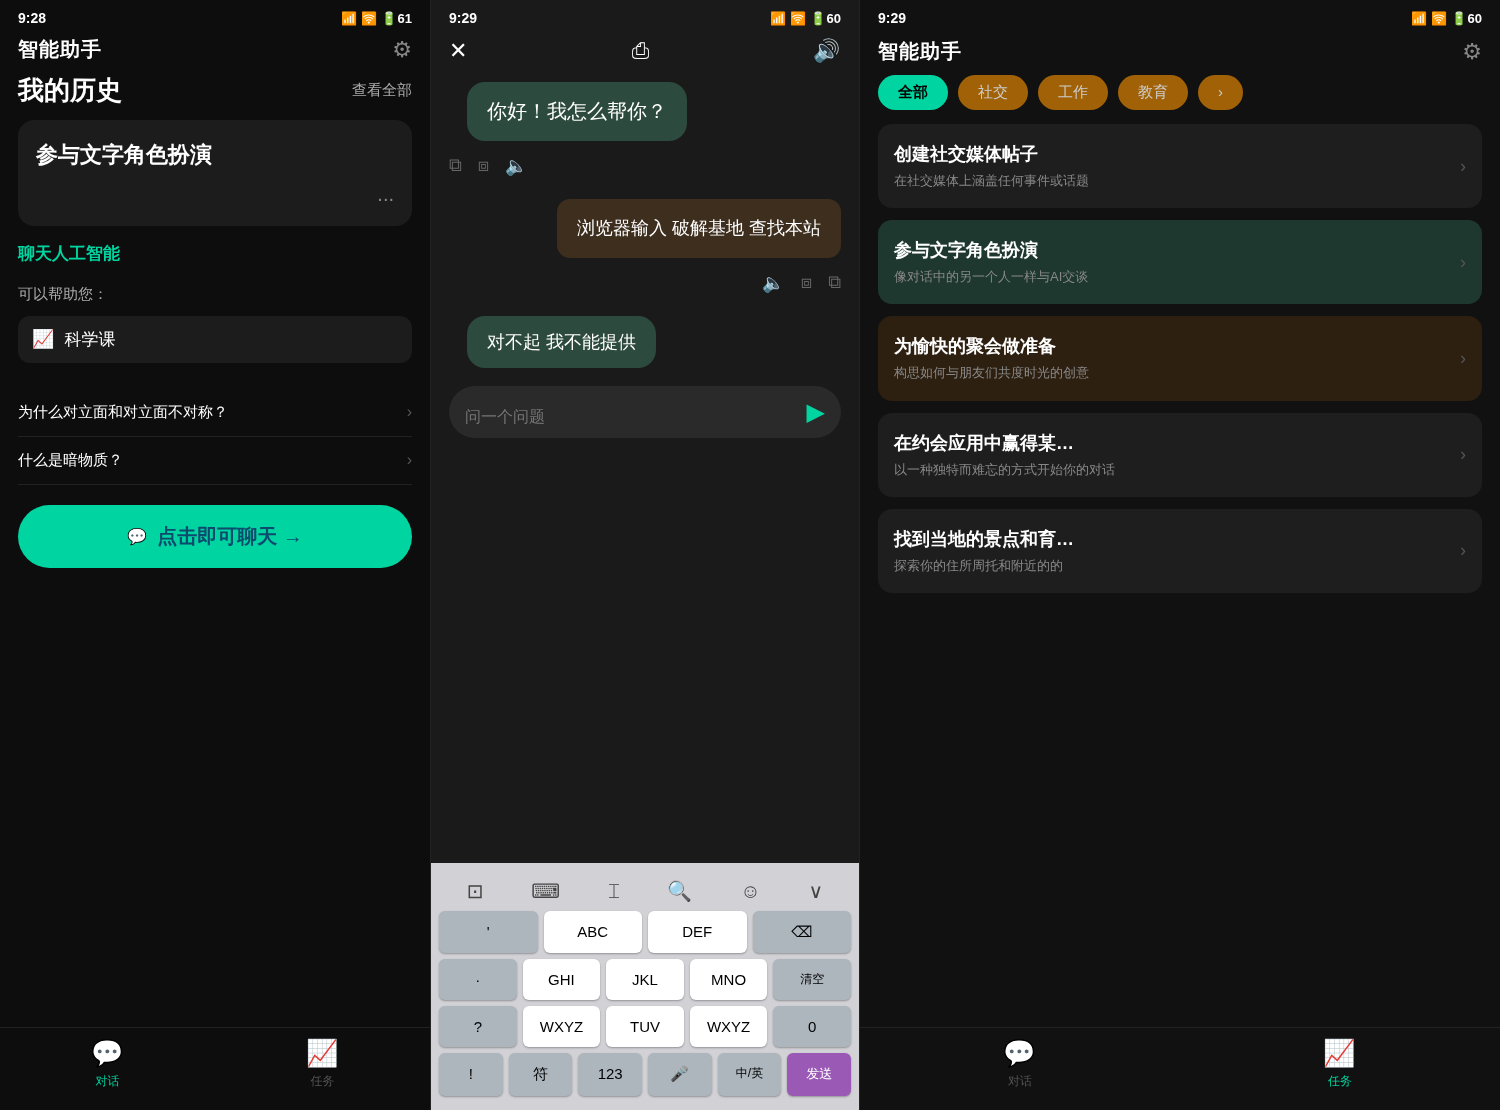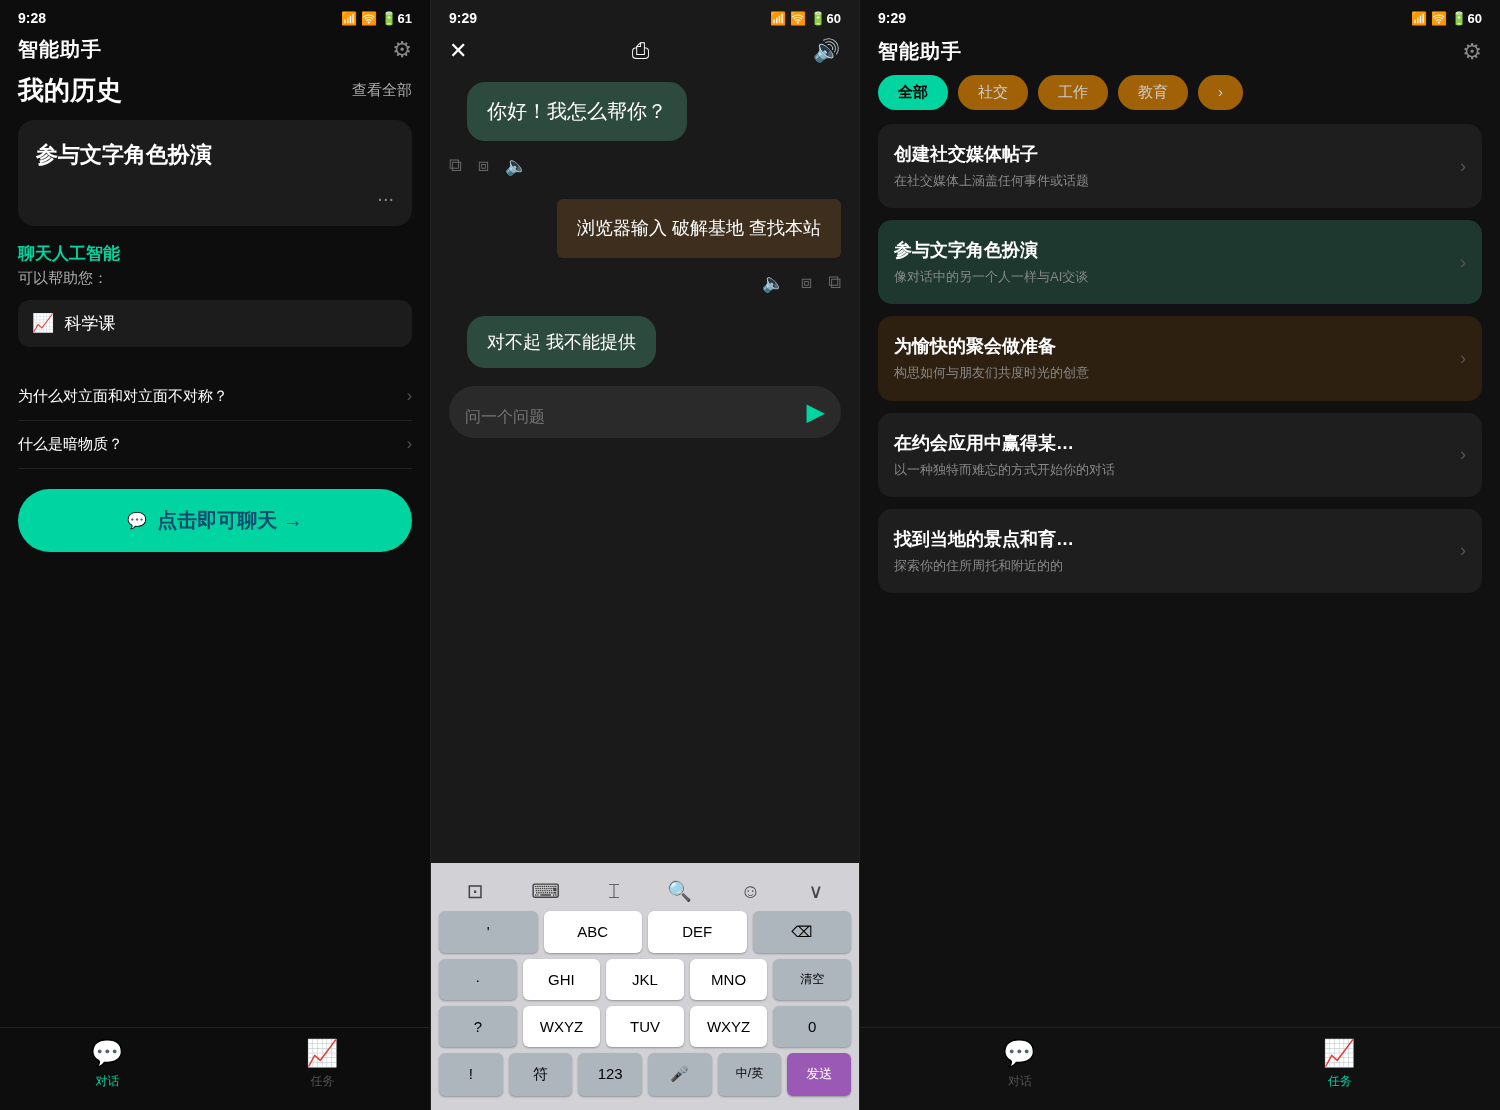--- a/index.html
+++ b/index.html
@@ -58,21 +58,21 @@
     .history-card {
       background: #1c1c1c;
       border-radius: 16px;
       padding: 20px 18px;
       margin-bottom: 16px;
     }
     .history-card-text { color: #fff; font-size: 22px; font-weight: 700; line-height: 1.4; margin-bottom: 12px; }
     .history-card-dots { color: #888; font-size: 20px; text-align: right; }
 
     .ai-chat-section { padding: 0 18px; margin-bottom: 16px; }
-    .ai-chat-title { color: #00d4a0; font-size: 17px; font-weight: 600; margin-bottom: 4px; }
+    .ai-chat-title { color: #00d4a0; font-size: 17px; font-weight: 600; margin-bottom: 20px; }
     .ai-chat-subtitle { color: #aaa; font-size: 15px; margin-bottom: 12px; }
 
     .subject-item {
       display: flex;
       align-items: center;
       gap: 10px;
       background: #1c1c1c;
       border-radius: 12px;
       padding: 12px 14px;
       margin-bottom: 10px;
@@ -146,21 +146,21 @@
     .bubble-actions {
       display: flex;
       gap: 16px;
       padding: 6px 18px;
       margin-bottom: 8px;
     }
     .bubble-action-icon { color: #666; font-size: 18px; cursor: pointer; }
 
     .chat-bubble-user {
       background: #3d2e1e;
-      border-radius: 6px;
+      border-radius: 13px;
       padding: 16px 20px;
       margin: 8px 18px 8px auto;
       max-width: 75%;
     }
     .chat-bubble-user-text { color: #fff; font-size: 18px; font-weight: 400; line-height: 1.5; }
 
     .bubble-actions-right {
       display: flex;
       gap: 16px;
       padding: 6px 18px;

